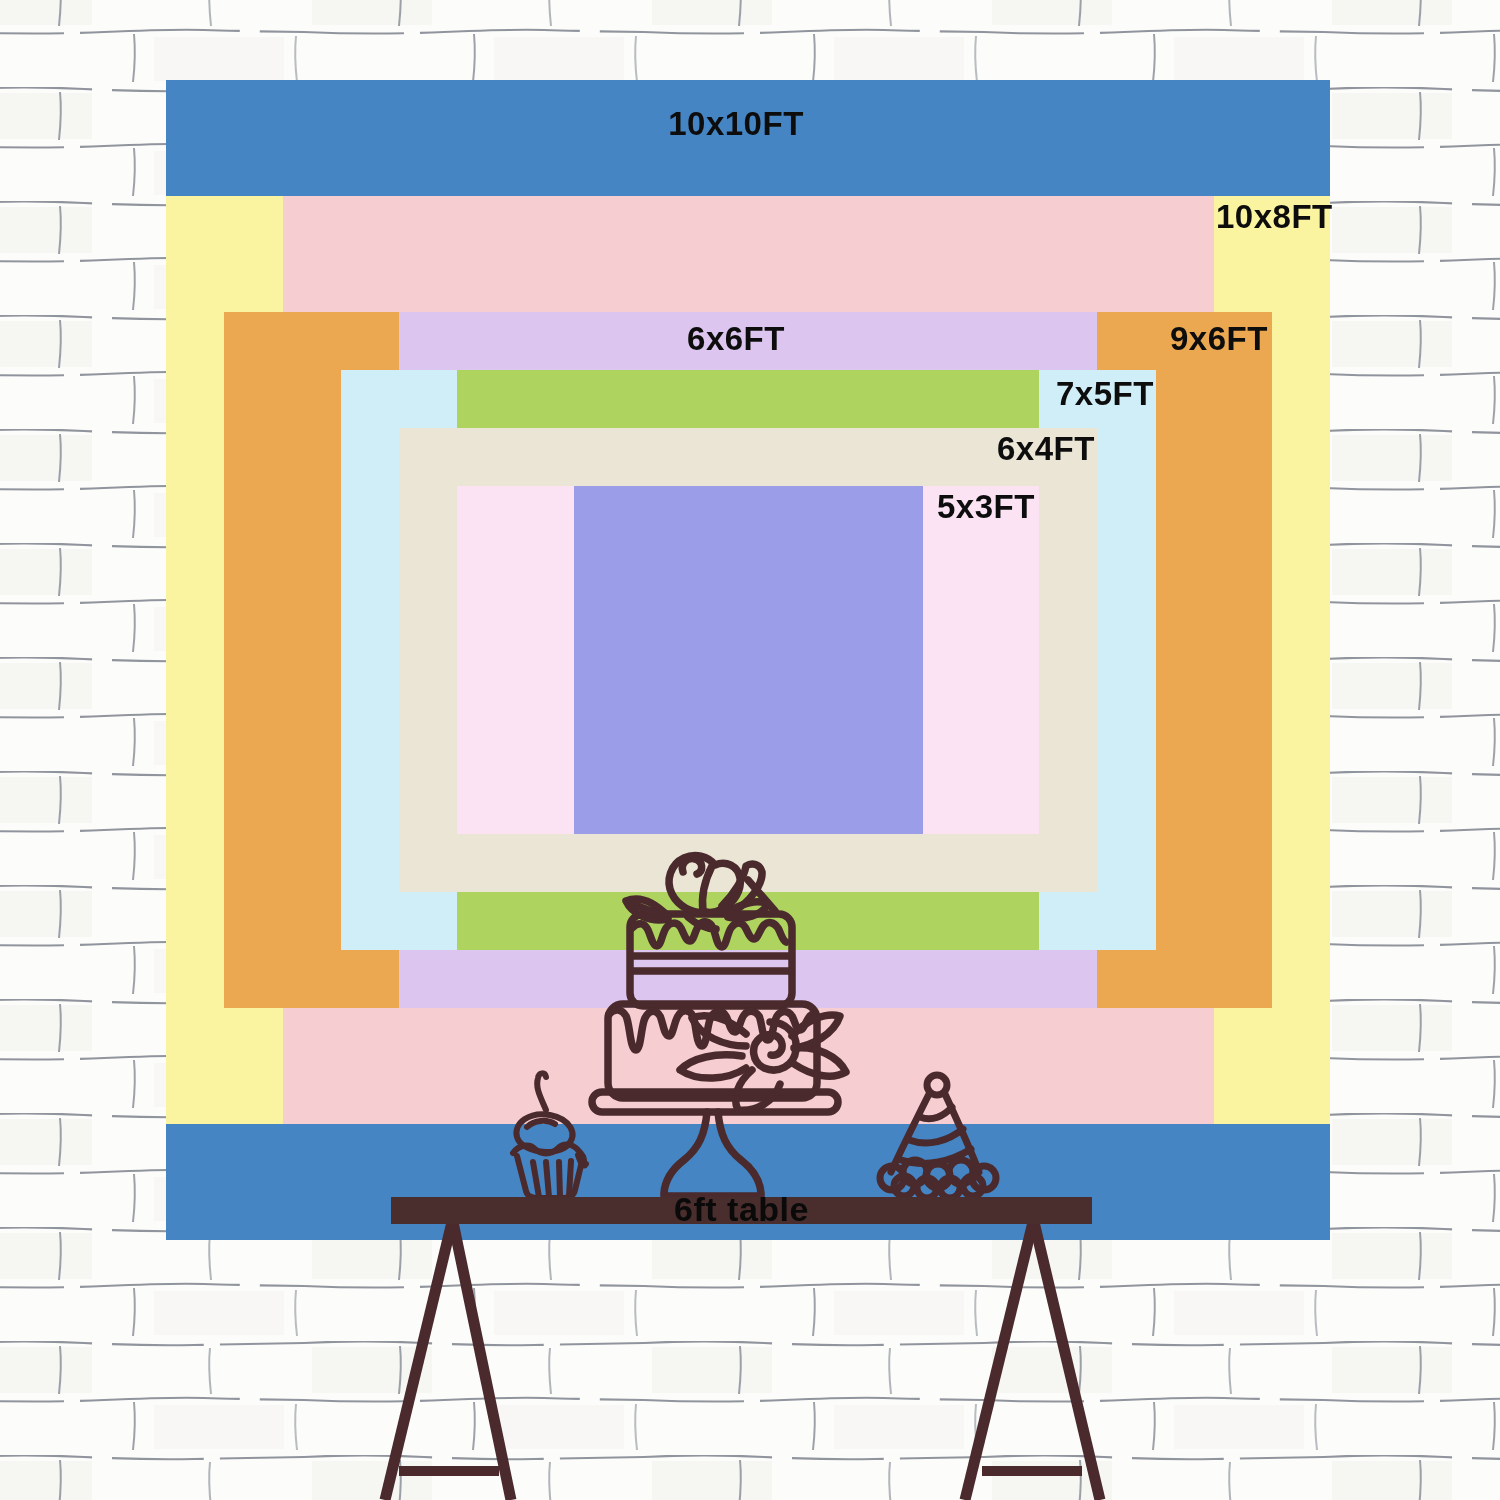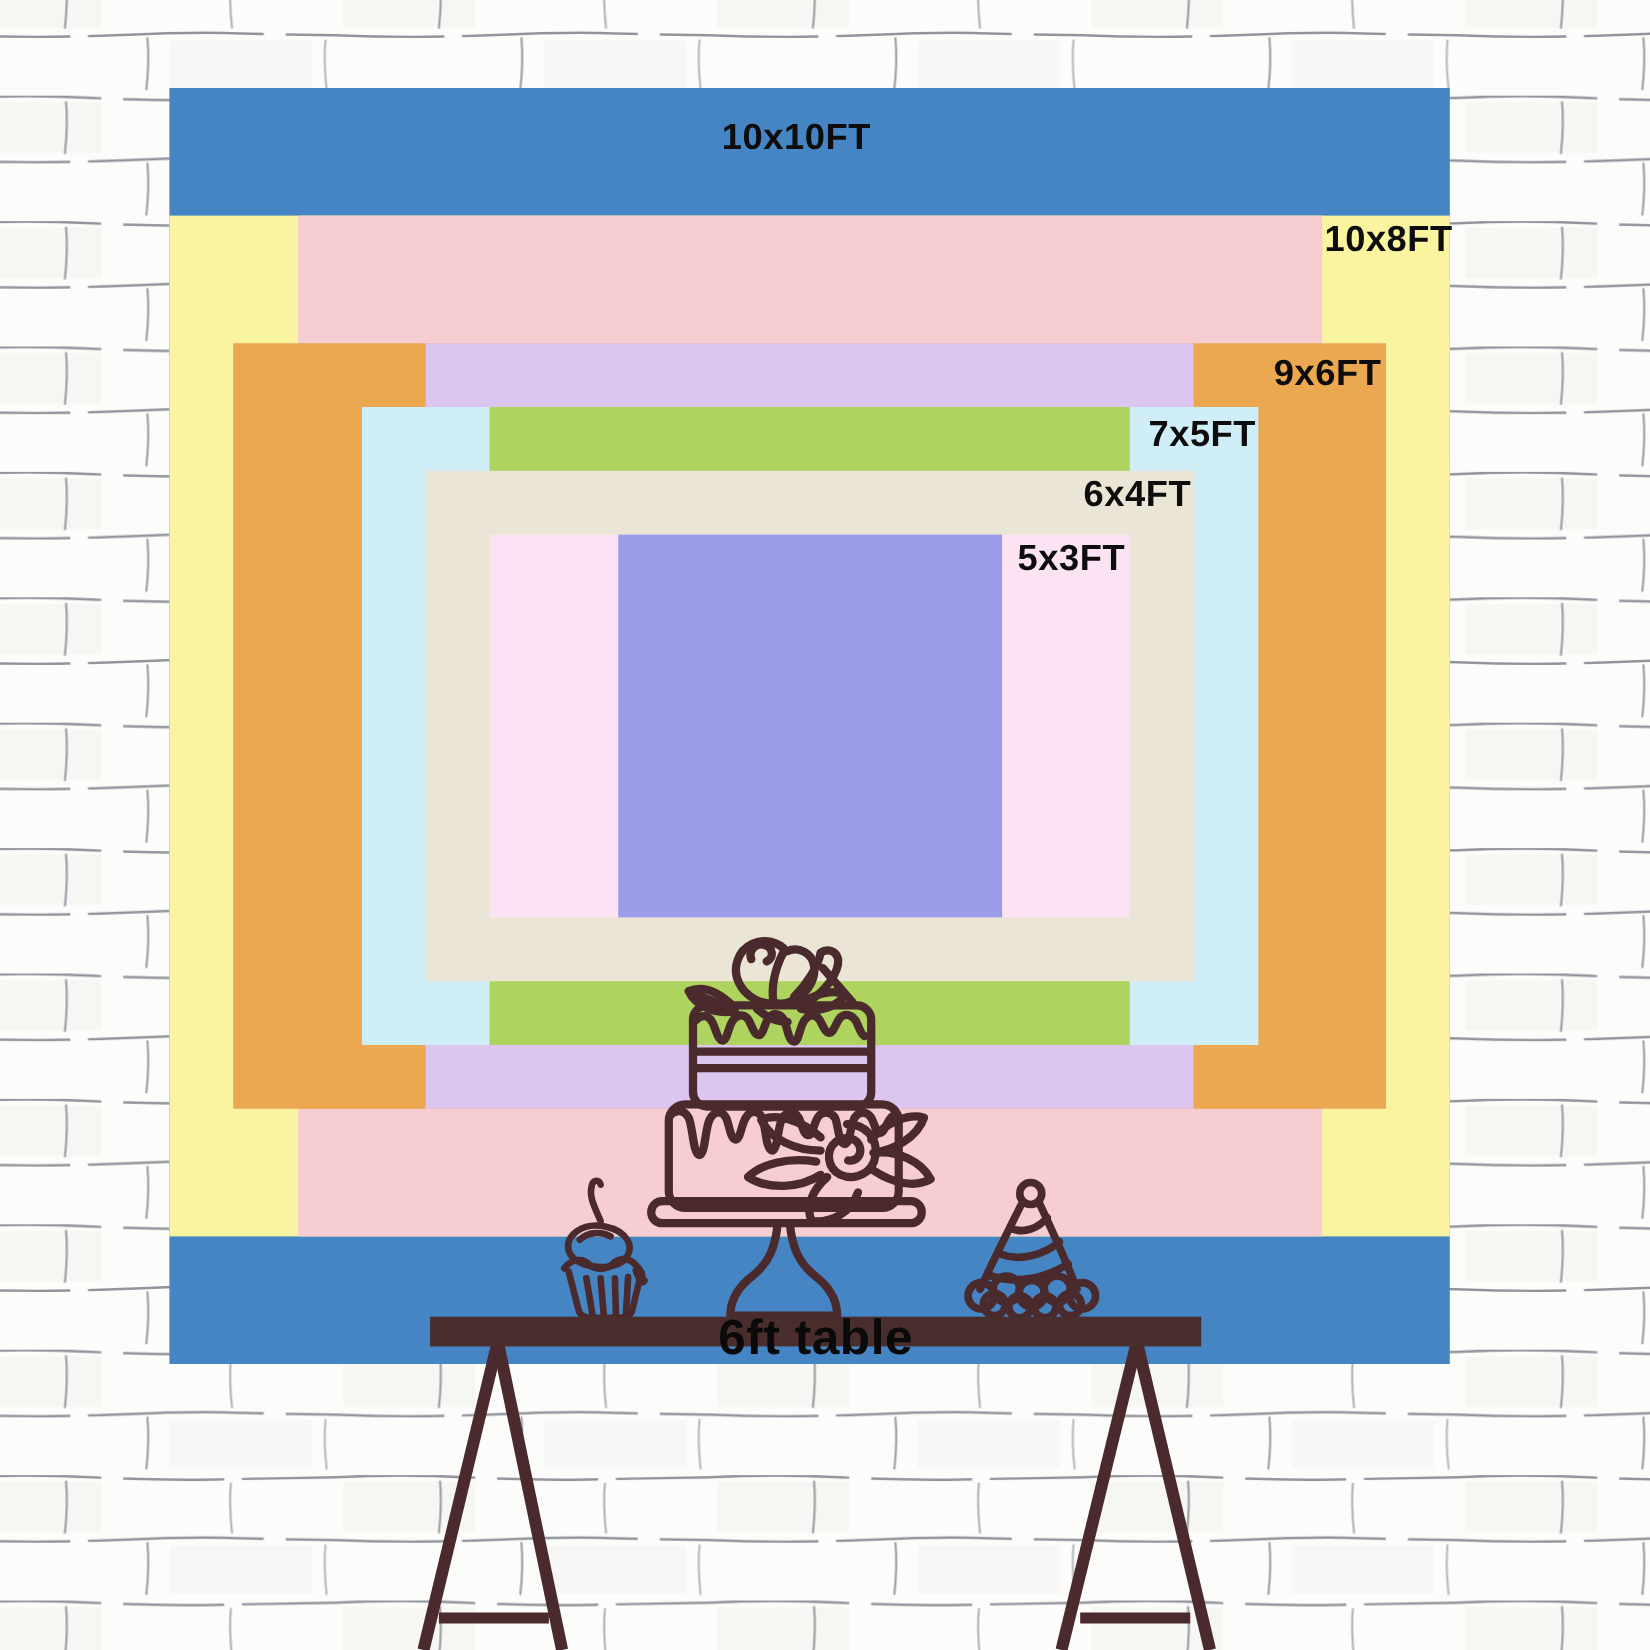--- a/index.html
+++ b/index.html
@@ -2,21 +2,21 @@
 <html><head>
 <meta charset="utf-8">
 <style>
   html,body{margin:0;padding:0;}
   body{
     width:1500px;height:1500px;position:relative;overflow:hidden;
     background:#fbfbf9;
     font-family:"Liberation Sans","DejaVu Sans",sans-serif;
   }
   .wall{position:absolute;left:0;top:0;width:1500px;height:1500px;z-index:0;}
-  .backdrop{position:absolute;left:154px;top:80px;width:1164px;height:1188px;z-index:1;}
+  .backdrop{position:absolute;left:166px;top:80px;width:1164px;height:1188px;z-index:1;}
   .rect{position:absolute;}
   .r0{left:0;top:0;width:1164px;height:1160px}
   .r1{left:0;top:116px;width:1164px;height:928px}
   .r2{left:117px;top:116px;width:931px;height:928px}
   .r3{left:58px;top:232px;width:1048px;height:696px}
   .r4{left:233px;top:232px;width:698px;height:696px}
   .r5{left:175px;top:290px;width:815px;height:580px}
   .r6{left:291px;top:290px;width:582px;height:580px}
   .r7{left:233px;top:348px;width:698px;height:464px}
   .r8{left:291px;top:406px;width:582px;height:348px}
@@ -33,21 +33,21 @@
   .l4{top:241px}
   .l5{top:296px;left:890px}
   .l6{top:296px}
   .l7{top:351px;left:831px}
   .l8{top:409px;left:771px}
   .l9{top:409px}
   .art{position:absolute;left:0;top:0;width:1500px;height:1500px;z-index:2;pointer-events:none;}
   .table-bar{position:absolute;left:391px;top:1197px;width:701px;height:27px;z-index:3;}
   .table-label{
     position:absolute;left:391px;top:1190px;width:701px;text-align:center;
-    font-size:45px;font-weight:600;color:#0a0a0a;z-index:4;letter-spacing:.5px;
+    font-size:34px;font-weight:600;color:#0a0a0a;z-index:4;letter-spacing:.5px;
   }
 </style>
 </head>
 <body>
 
 <svg class="wall" viewBox="0 0 1500 1500" aria-hidden="true">
   <defs>
     <pattern id="bricks" width="340" height="114" patternUnits="userSpaceOnUse" patternTransform="translate(-36,-27)">
       <rect width="340" height="114" fill="#fcfcfa"></rect>
       <rect x="8" y="6" width="120" height="46" fill="#f1efec" opacity="0.45"></rect>
@@ -71,20 +71,21 @@
   <div class="rect r4" style="background-color: rgb(220, 197, 238);"></div>
   <div class="rect r5" style="background-color: rgb(207, 238, 248);"></div>
   <div class="rect r6" style="background-color: rgb(174, 211, 95);"></div>
   <div class="rect r7" style="background-color: rgb(234, 229, 213);"></div>
   <div class="rect r8" style="background-color: rgb(252, 227, 243);"></div>
   <div class="rect r9" style="background-color: rgb(155, 157, 233);"></div>
 
   <div class="lbl lbl-center l0">10x10FT</div>
   <div class="lbl l1">10x8FT</div>
   <div class="lbl l3">9x6FT</div>
+  <div class="lbl lbl-center l4">6x6FT</div>
   <div class="lbl l5">7x5FT</div>
   <div class="lbl l7">6x4FT</div>
   <div class="lbl l8">5x3FT</div>
 </div>
 
 <svg class="art" viewBox="0 0 1500 1500" fill="none" stroke="currentColor" stroke-linecap="round" stroke-linejoin="round" style="color: rgb(74, 42, 44);">
 
   <g stroke-width="11" stroke-linecap="butt">
     <path d="M452,1222 L385,1500"></path>
     <path d="M453,1222 L511,1500"></path>

